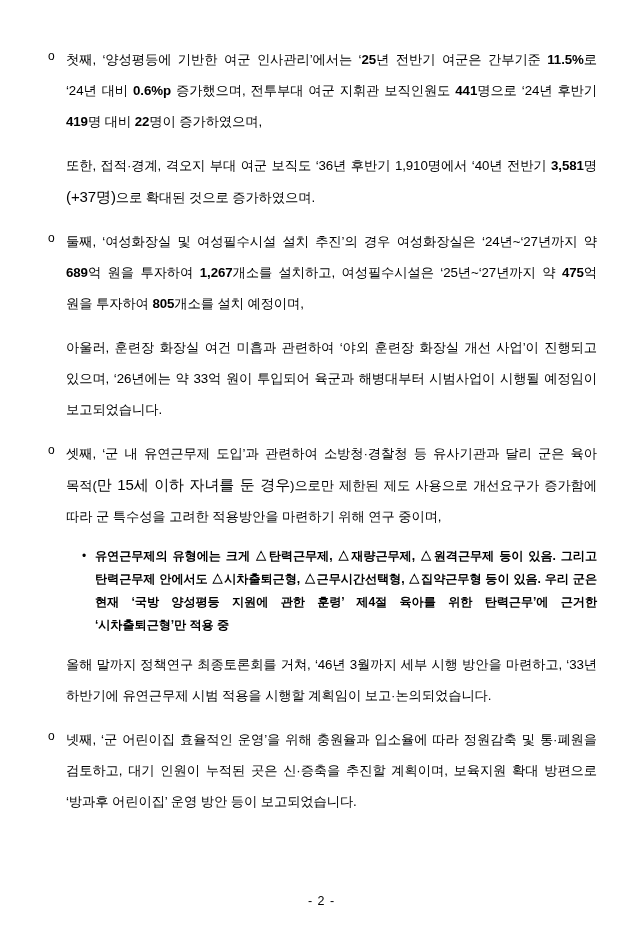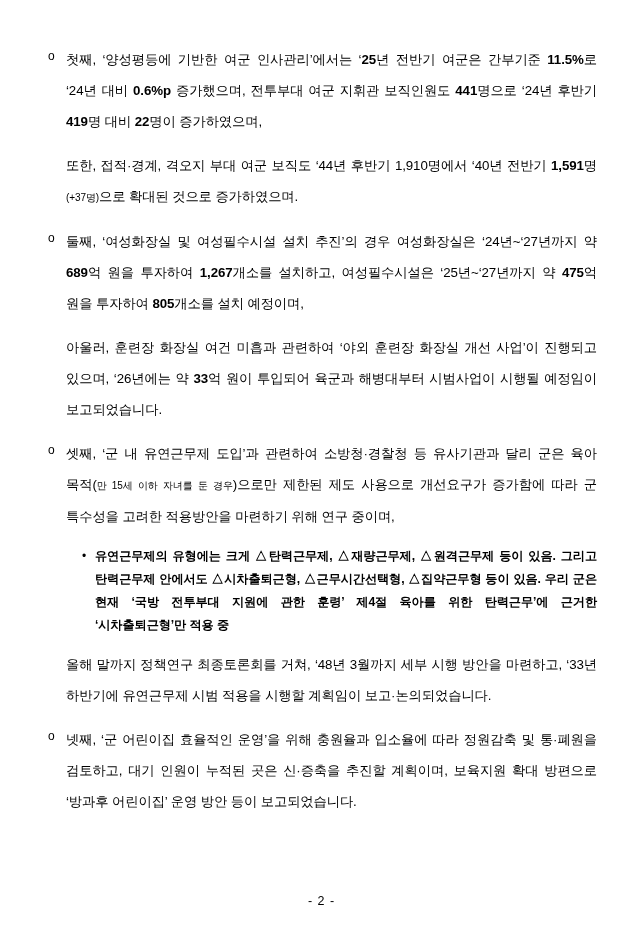--- a/index.html
+++ b/index.html
@@ -62,21 +62,21 @@
     font-size: 12px;
     line-height: 23px;
     padding-top: 0px;
   }
   .subsub .ptext {
     font-size: 12.2px;
     line-height: 23px;
     font-weight: bold;
   }
   .small {
-    font-size: 10px;
+    font-size: 15px;
     margin-top: 9px;
   }
   .footer {
     position: absolute;
     left: 0;
     right: 0;
     bottom: 34px;
     text-align: center;
     font-size: 12.5px;
     color: #000;
@@ -88,43 +88,43 @@
 
 <div class="page">
   <div class="doc-body">
 
     <div class="para">
       <div class="bullet">o</div>
       <div class="ptext" id="b-0-0"><span>첫째, ‘양성평등에 기반한 여군 인사관리’에서는 ‘</span><span style="font-weight: bold;">25</span><span>년 전반기 여군은 간부기준 </span><span style="font-weight: bold;">11.5%</span><span>로 ‘24</span><span>년 대비 </span><span style="font-weight: bold;">0.6%p</span><span> 증가했으며, 전투부대 여군 지휘관 보직인원도 </span><span style="font-weight: bold;">441</span><span>명으로 ‘24</span><span>년 후반기 </span><span style="font-weight: bold;">419</span><span>명 대비 </span><span style="font-weight: bold;">22</span><span>명이 증가하였으며,</span></div>
     </div>
     <div class="para">
       <div class="bullet"></div>
-      <div class="ptext" id="b-0-1"><span>또한, 접적·경계, 격오지 부대 여군 보직도 ‘44</span><span>년 후반기 </span><span style="font-weight: normal;">1,910</span><span>명에서 ‘40</span><span>년 전반기 </span><span style="font-weight: bold;">1,591</span><span>명</span><span class="small">(+37명)</span><span>으로 확대된 것으로 증가하였으며.</span></div>
+      <div class="ptext" id="b-0-1"><span>또한, 접적·경계, 격오지 부대 여군 보직도 ‘36</span><span>년 후반기 </span><span style="font-weight: normal;">1,910</span><span>명에서 ‘40</span><span>년 전반기 </span><span style="font-weight: bold;">3,581</span><span>명</span><span class="small">(+37명)</span><span>으로 확대된 것으로 증가하였으며.</span></div>
     </div>
 
     <div class="para">
       <div class="bullet">o</div>
       <div class="ptext" id="b-1-0"><span>둘째, ‘여성화장실 및 여성필수시설 설치 추진’의 경우 여성화장실은 ‘24</span><span>년~‘27</span><span>년까지 약 </span><span style="font-weight: bold;">689</span><span>억 원을 투자하여 </span><span style="font-weight: bold;">1,267</span><span>개소를 설치하고, 여성필수시설은 ‘25</span><span>년~‘27</span><span>년까지 약 </span><span style="font-weight: bold;">475</span><span>억 원을 투자하여 </span><span style="font-weight: bold;">805</span><span>개소를 설치 예정이며,</span></div>
     </div>
     <div class="para">
       <div class="bullet"></div>
-      <div class="ptext" id="b-1-1"><span>아울러, 훈련장 화장실 여건 미흡과 관련하여 ‘야외 훈련장 화장실 개선 사업’이 진행되고 있으며, ‘26</span><span>년에는 약 </span><span style="font-weight: bold;">33</span><span>억 원이 투입되어 육군과 해병대부터 시범사업이 시행될 예정임이 보고되었습니다.</span></div>
+      <div class="ptext" id="b-1-1"><span>아울러, 훈련장 화장실 여건 미흡과 관련하여 ‘야외 훈련장 화장실 개선 사업’이 진행되고 있으며, ‘26</span><span>년에는 약 </span><span style="font-weight: normal;">33</span><span>억 원이 투입되어 육군과 해병대부터 시범사업이 시행될 예정임이 보고되었습니다.</span></div>
     </div>
 
     <div class="para">
       <div class="bullet">o</div>
       <div class="ptext" id="b-2-0"><span>셋째, ‘군 내 유연근무제 도입’과 관련하여 소방청·경찰청 등 유사기관과 달리 군은 육아 목적(</span><span class="small">만 15세 이하 자녀를 둔 경우</span><span>)으로만 제한된 제도 사용으로 개선요구가 증가함에 따라 군 특수성을 고려한 적용방안을 마련하기 위해 연구 중이며,</span></div>
     </div>
     <div class="subsub">
       <div class="dot">•</div>
-      <div class="ptext" id="b-2-1"><span style="font-weight: bold;">유연근무제의 유형에는 크게 △탄력근무제, △재량근무제, △원격근무제 등이 있음. 그리고 탄력근무제 안에서도 △시차출퇴근형, △근무시간선택형, △집약근무형 등이 있음. 우리 군은 현재 ‘국방 전투부대 지원에 관한 훈령’ 제4절 육아를 위한 탄력근무’에 근거한 ‘시차출퇴근형’만 적용 중</span></div>
+      <div class="ptext" id="b-2-1"><span style="font-weight: bold;">유연근무제의 유형에는 크게 △탄력근무제, △재량근무제, △원격근무제 등이 있음. 그리고 탄력근무제 안에서도 △시차출퇴근형, △근무시간선택형, △집약근무형 등이 있음. 우리 군은 현재 ‘국방 양성평등 지원에 관한 훈령’ 제4절 육아를 위한 탄력근무’에 근거한 ‘시차출퇴근형’만 적용 중</span></div>
     </div>
     <div class="para">
       <div class="bullet"></div>
-      <div class="ptext" id="b-2-2"><span>올해 말까지 정책연구 최종토론회를 거쳐, ‘48</span><span>년 3월까지 세부 시행 방안을 마련하고, ‘33</span><span>년 하반기에 유연근무제 시범 적용을 시행할 계획임이 보고·논의되었습니다.</span></div>
+      <div class="ptext" id="b-2-2"><span>올해 말까지 정책연구 최종토론회를 거쳐, ‘46</span><span>년 3월까지 세부 시행 방안을 마련하고, ‘33</span><span>년 하반기에 유연근무제 시범 적용을 시행할 계획임이 보고·논의되었습니다.</span></div>
     </div>
 
     <div class="para">
       <div class="bullet">o</div>
       <div class="ptext" id="b-3-0"><span>넷째, ‘군 어린이집 효율적인 운영’을 위해 충원율과 입소율에 따라 정원감축 및 통·폐원을 검토하고, 대기 인원이 누적된 곳은 신·증축을 추진할 계획이며, 보육지원 확대 방편으로 ‘방과후 어린이집’ 운영 방안 등이 보고되었습니다.</span></div>
     </div>
 
   </div>
 
   <div class="footer">- 2 -</div>

